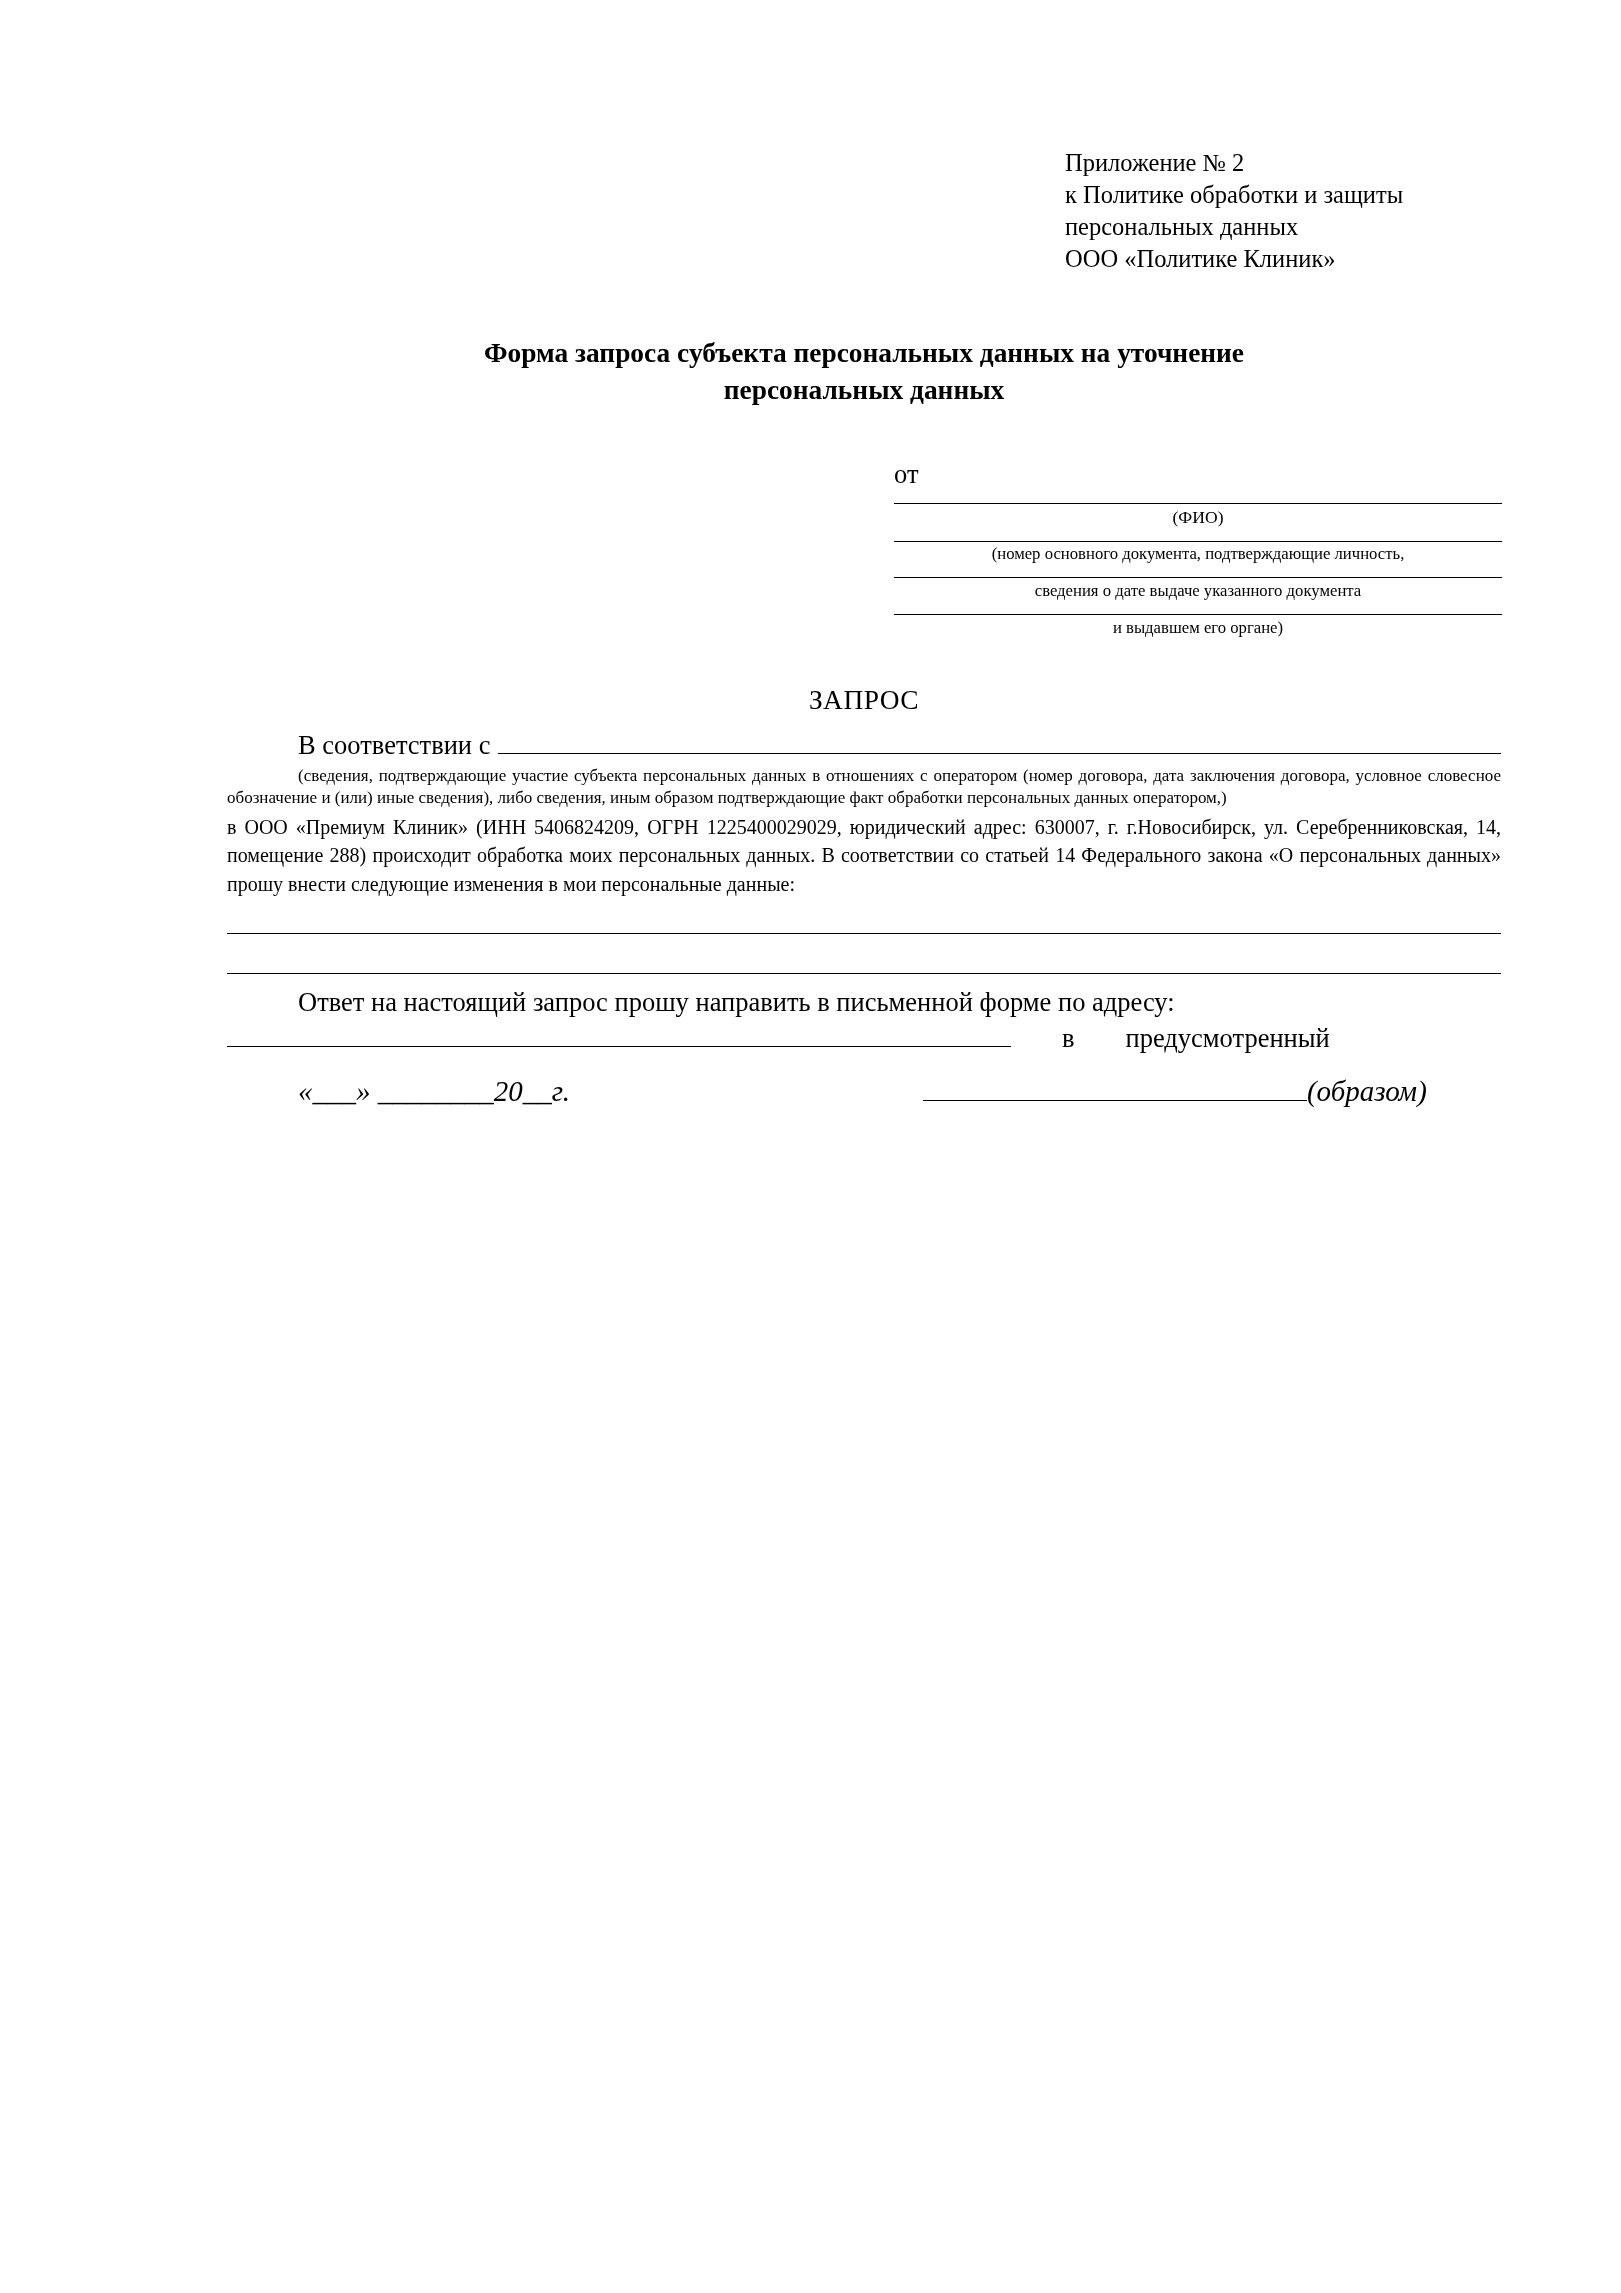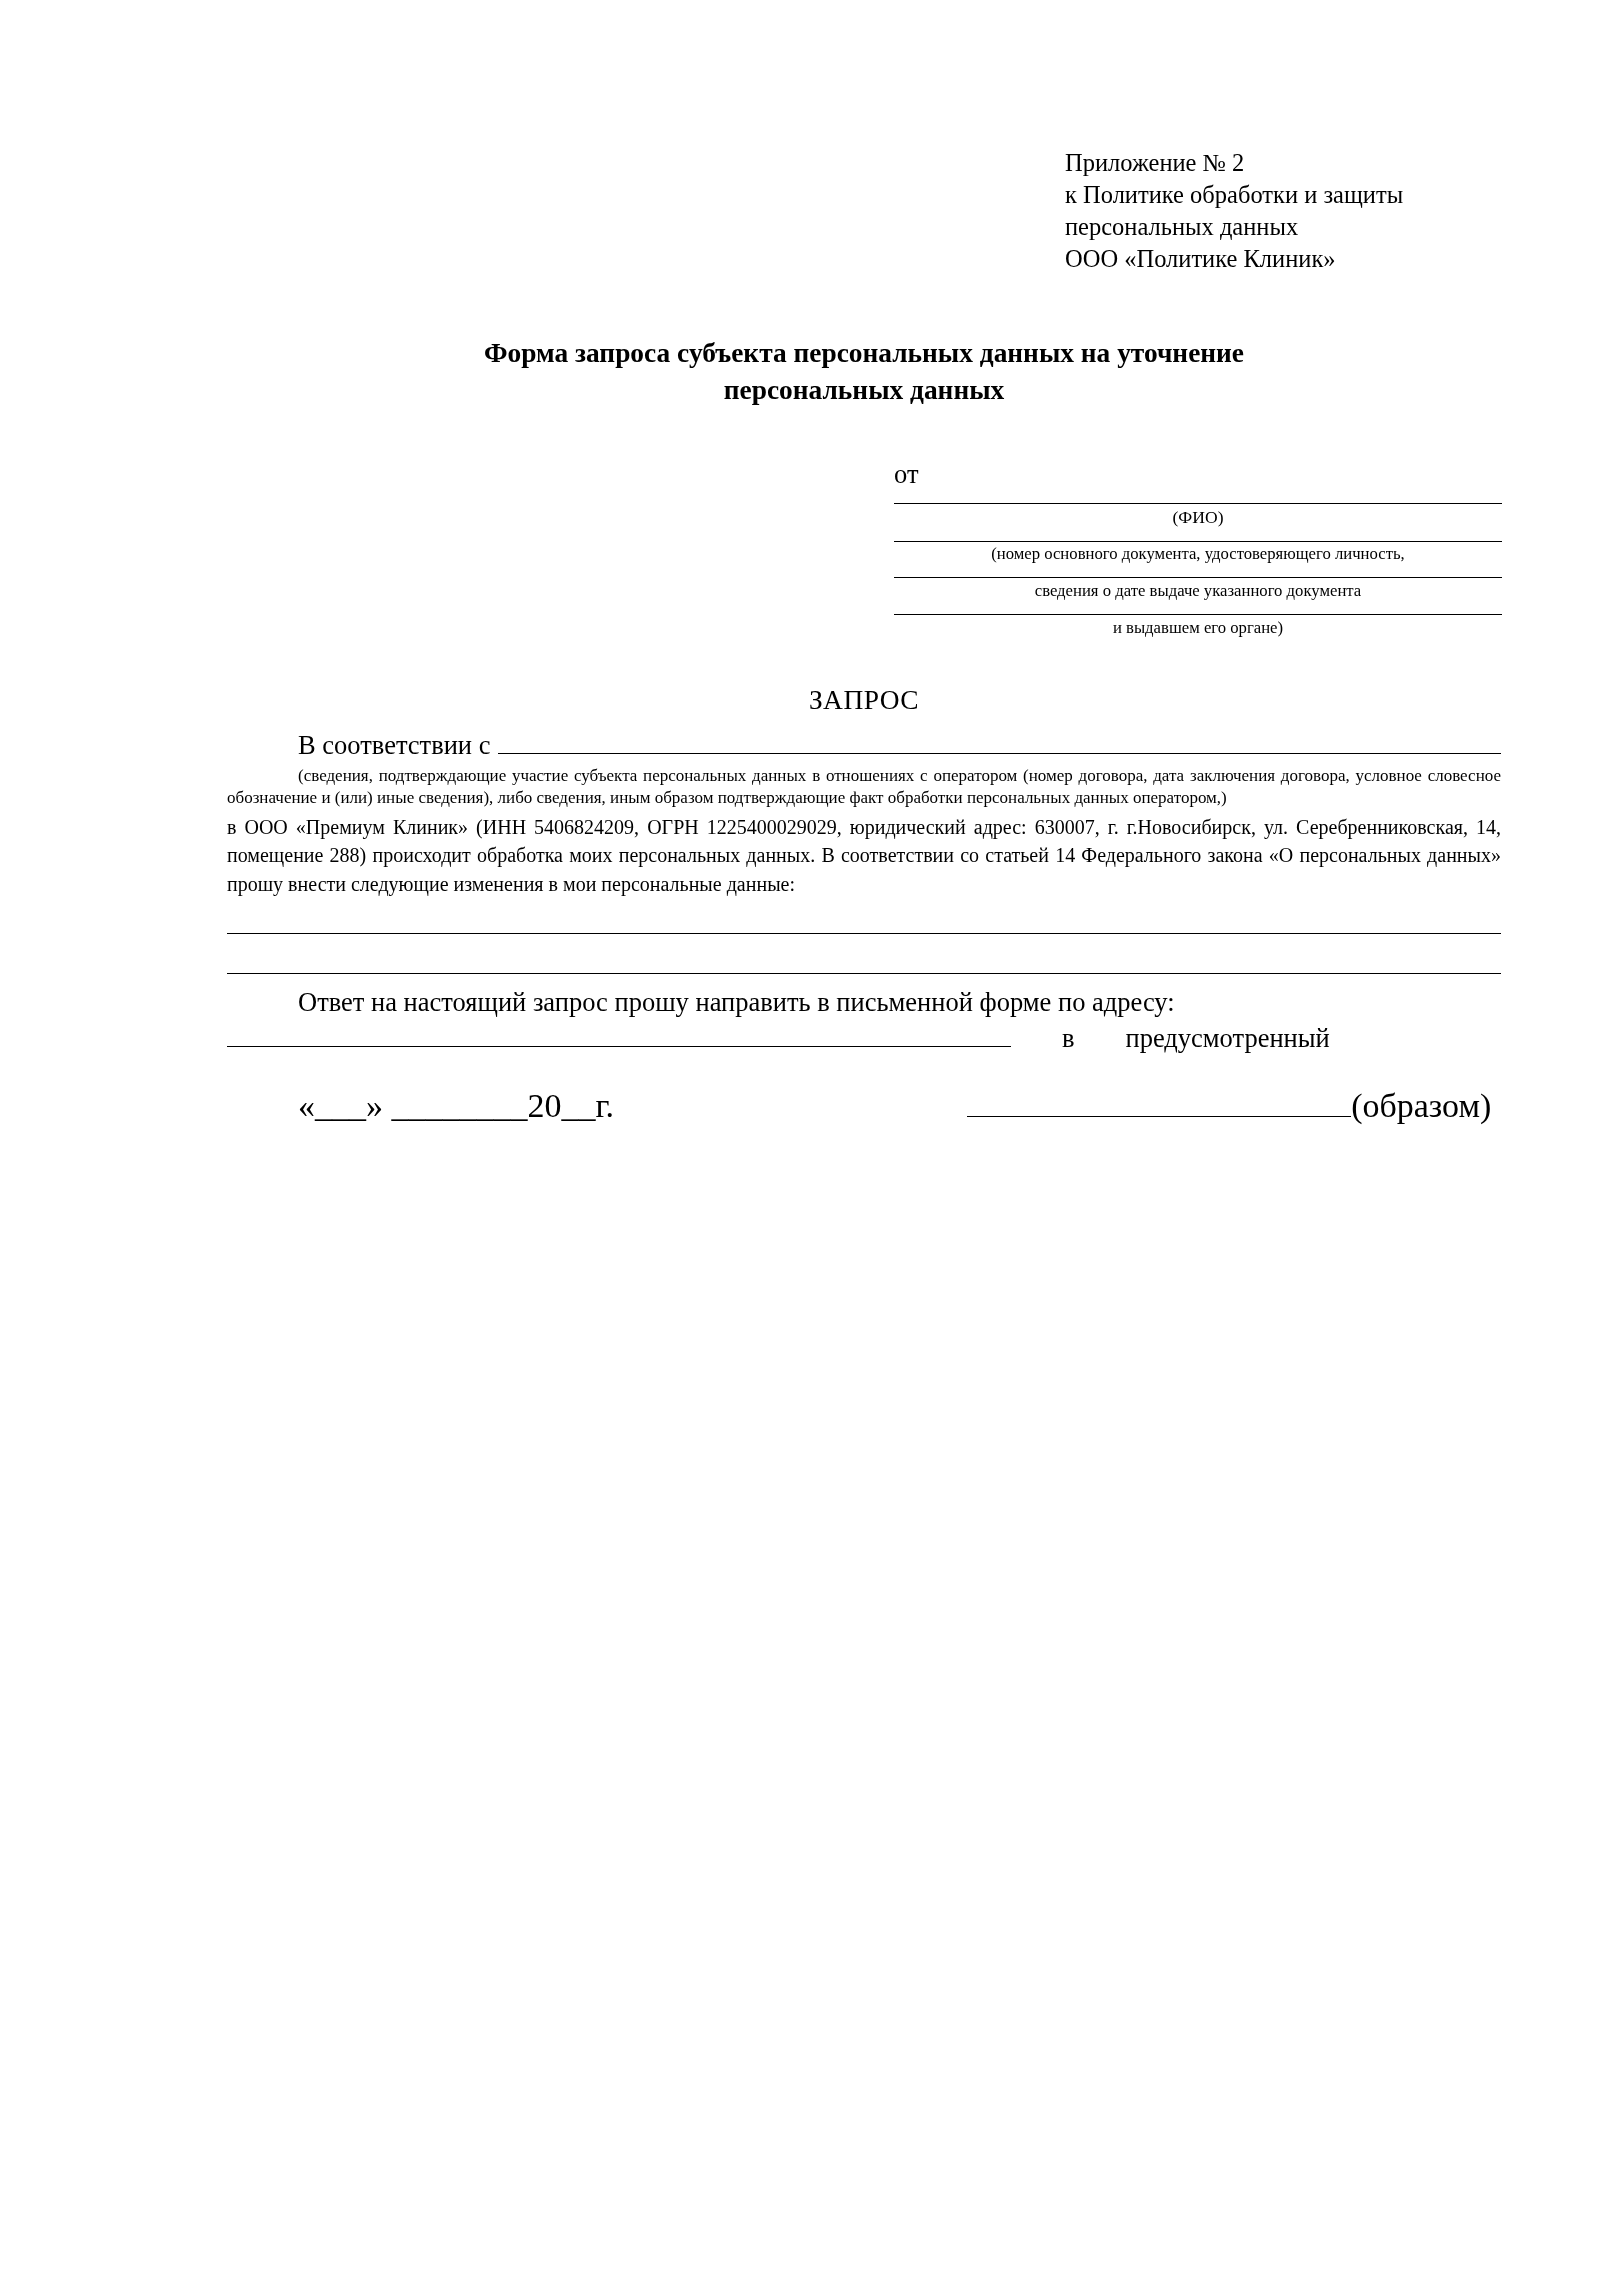--- a/index.html
+++ b/index.html
@@ -137,24 +137,25 @@
   .answer-row .addr-line {
     width: 784px;
     border-bottom: 1.6px solid #000;
     height: 21.6px;
   }
   .answer-row .v { margin: 0 51px 0 51px; }
   .answer-row .rest { white-space: nowrap; }
   .answer-tail { font-size: 26.5px; margin-top: 2px; }
 
   .sign-row {
-    margin-top: 33px;
+    margin-top: 21px;
     display: flex;
     align-items: baseline;
-    font-size: 34px;
+    font-size: 29px;
+    font-style: italic;
   }
   .sign-row .date { padding-left: 71px; white-space: nowrap; }
   .sign-row .spacer { flex: 0 0 353px; }
   .sign-row .sig-line {
     width: 384px;
     border-bottom: 1.6px solid #000;
     height: 21.6px;
   }
   .sign-row .sig-label { white-space: nowrap; }
 </style>
@@ -179,21 +180,21 @@
     <div class="addressee">
       <div class="ot">от</div>
 
       <div class="fill-row">
         <div class="rule"></div>
         <div class="caption">(ФИО)</div>
       </div>
 
       <div class="fill-row">
         <div class="rule"></div>
-        <div class="caption small">(номер основного документа, удостоверяющего личность,</div>
+        <div class="caption small">(номер основного документа, подтверждающие личность,</div>
       </div>
 
       <div class="fill-row">
         <div class="rule"></div>
         <div class="caption small">сведения о дате выдаче указанного документа</div>
       </div>
 
       <div class="fill-row">
         <div class="rule"></div>
         <div class="caption small">и выдавшем его органе)</div>

